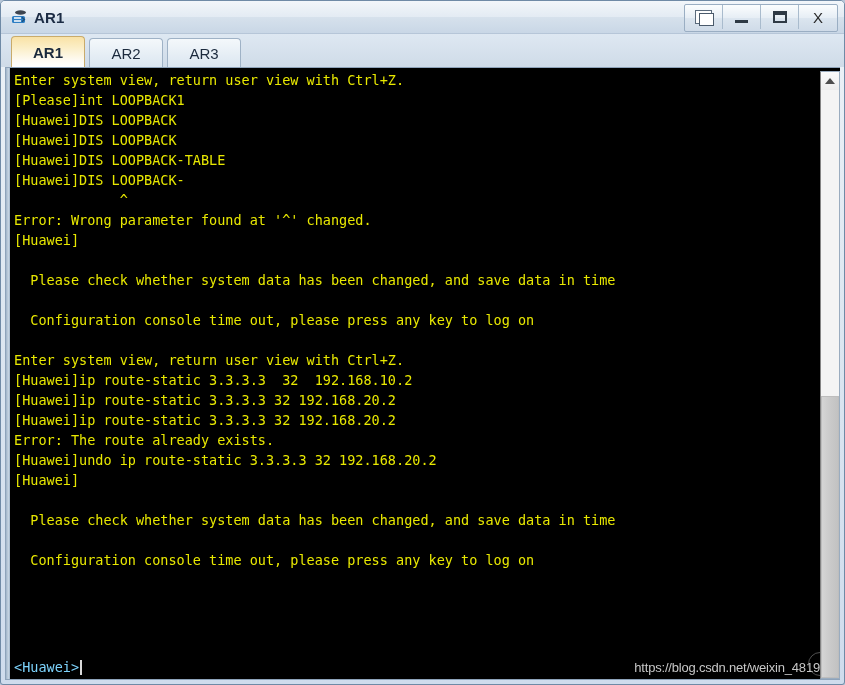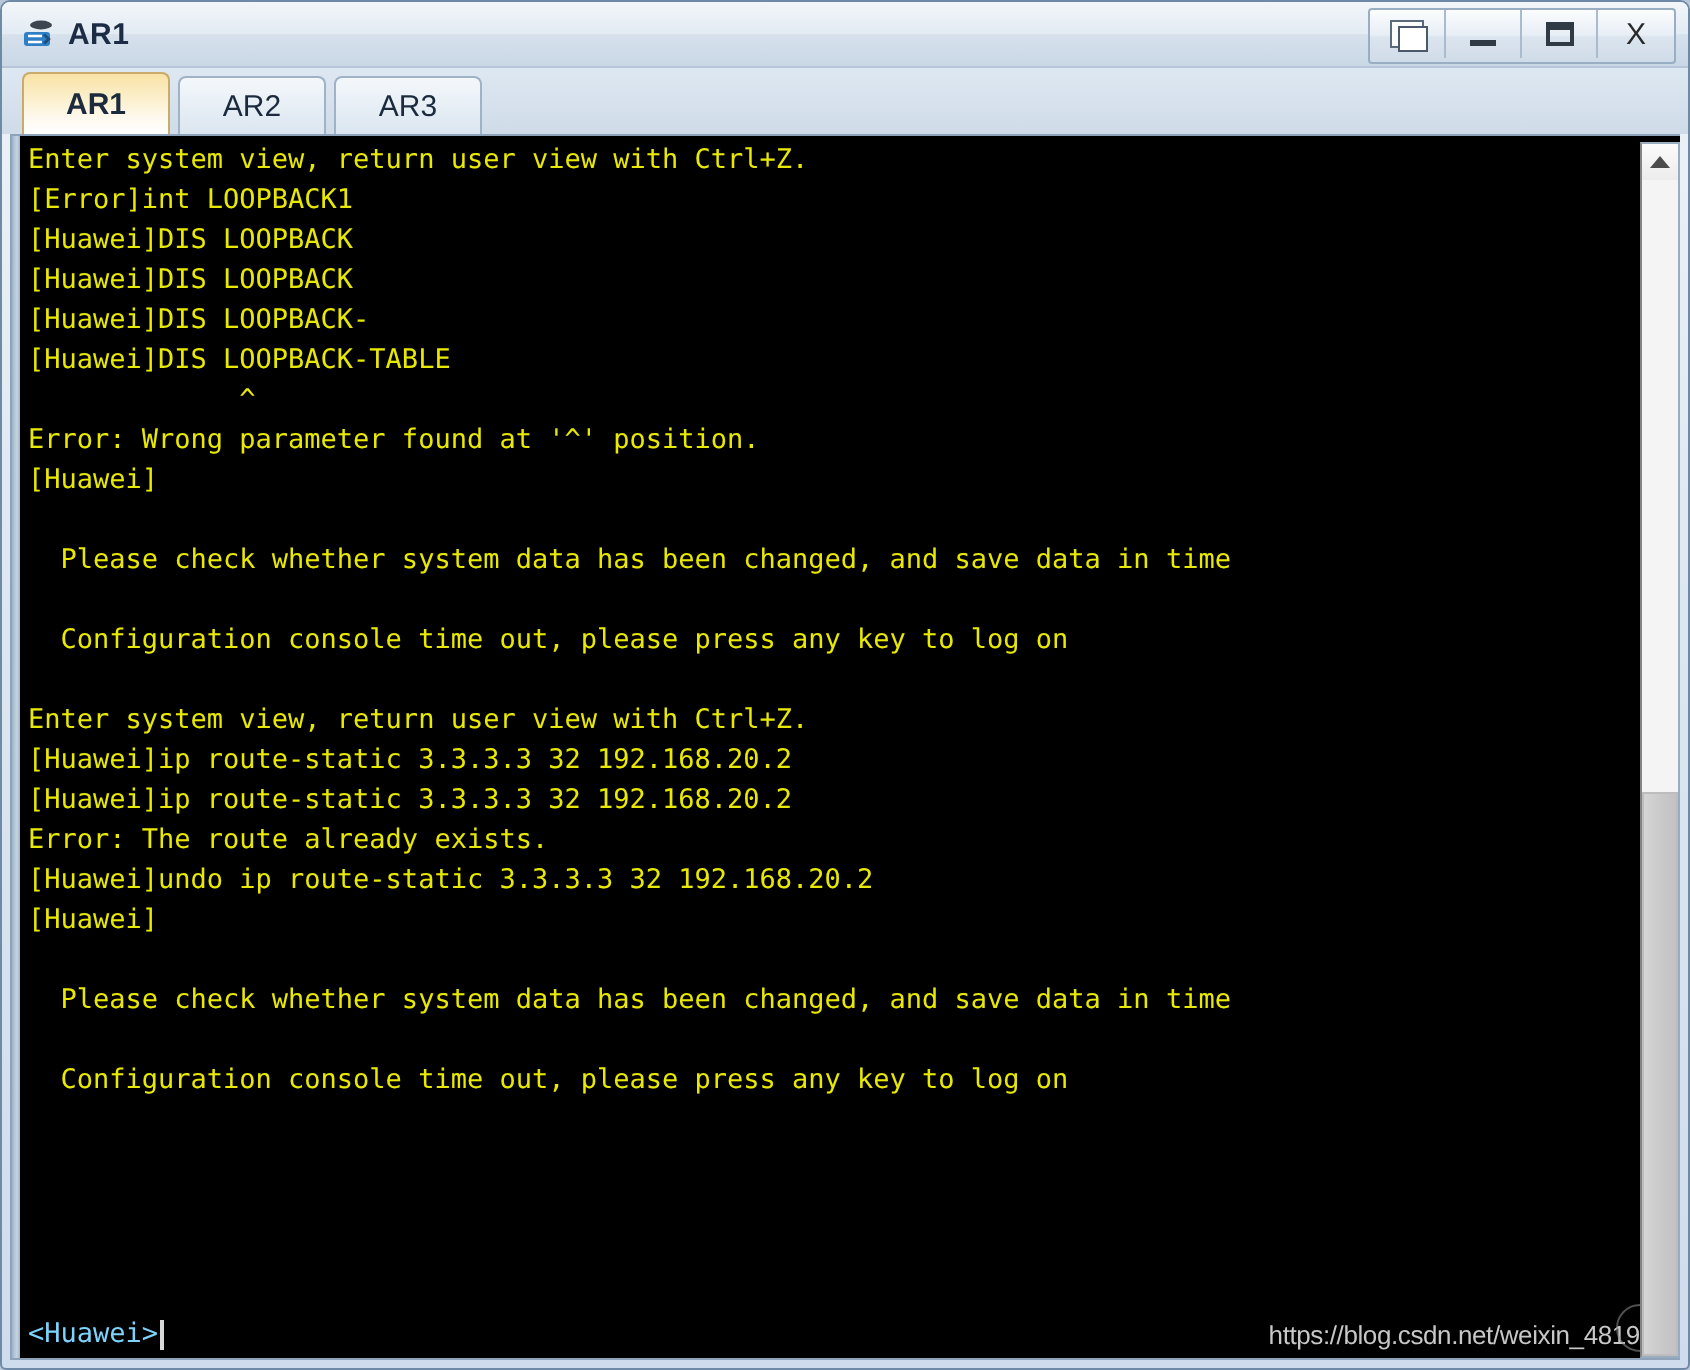--- a/index.html
+++ b/index.html
@@ -306,34 +306,35 @@
     <div class="tab">
       <span>AR3</span>
     </div>
   </div>
 
   <div id="terminal-wrap">
     <div id="terminal-left-edge"></div>
     <div id="terminal" style="background: rgb(0, 0, 0); text-decoration: underline;">
       <div id="term-lines" style="color: rgb(232, 232, 0);">
           <div class="term-line">Enter system view, return user view with Ctrl+Z.</div>
-          <div class="term-line">[Error]int LOOPBACK1</div>
+          <div class="term-line">[Please]int LOOPBACK1</div>
           <div class="term-line">[Huawei]DIS LOOPBACK</div>
           <div class="term-line">[Huawei]DIS LOOPBACK</div>
+          <div class="term-line">[Huawei]DIS LOOPBACK-TABLE</div>
           <div class="term-line">[Huawei]DIS LOOPBACK-</div>
-          <div class="term-line">[Huawei]DIS LOOPBACK-TABLE</div>
           <div class="term-line">             ^</div>
-          <div class="term-line">Error: Wrong parameter found at '^' position.</div>
+          <div class="term-line">Error: Wrong parameter found at '^' changed.</div>
           <div class="term-line">[Huawei]</div>
           <div class="term-line blank">&nbsp;</div>
           <div class="term-line">  Please check whether system data has been changed, and save data in time</div>
           <div class="term-line blank">&nbsp;</div>
           <div class="term-line">  Configuration console time out, please press any key to log on</div>
           <div class="term-line blank">&nbsp;</div>
           <div class="term-line">Enter system view, return user view with Ctrl+Z.</div>
+          <div class="term-line">[Huawei]ip route-static 3.3.3.3  32  192.168.10.2</div>
           <div class="term-line">[Huawei]ip route-static 3.3.3.3 32 192.168.20.2</div>
           <div class="term-line">[Huawei]ip route-static 3.3.3.3 32 192.168.20.2</div>
           <div class="term-line">Error: The route already exists.</div>
           <div class="term-line">[Huawei]undo ip route-static 3.3.3.3 32 192.168.20.2</div>
           <div class="term-line">[Huawei]</div>
           <div class="term-line blank">&nbsp;</div>
           <div class="term-line">  Please check whether system data has been changed, and save data in time</div>
           <div class="term-line blank">&nbsp;</div>
           <div class="term-line">  Configuration console time out, please press any key to log on</div>
           <div class="term-line blank">&nbsp;</div>

